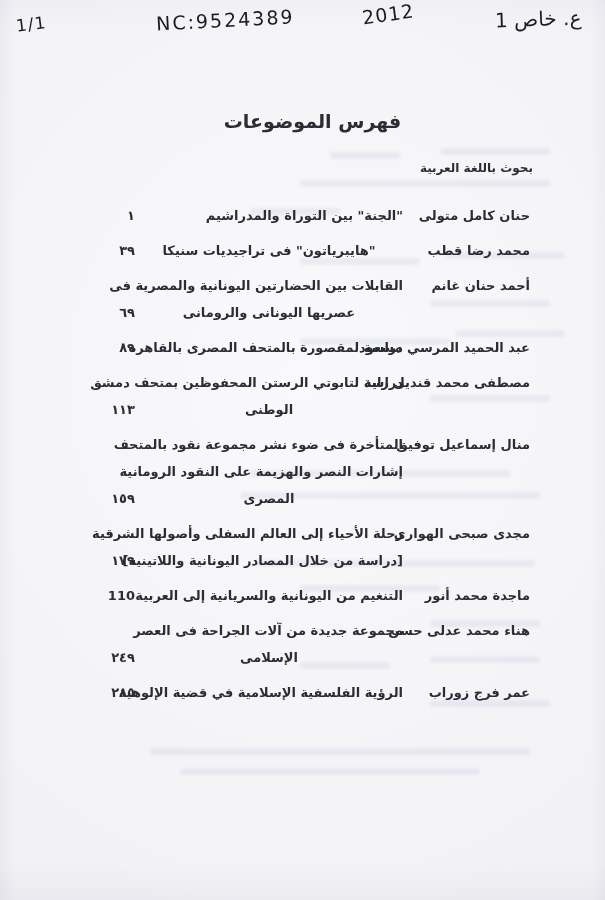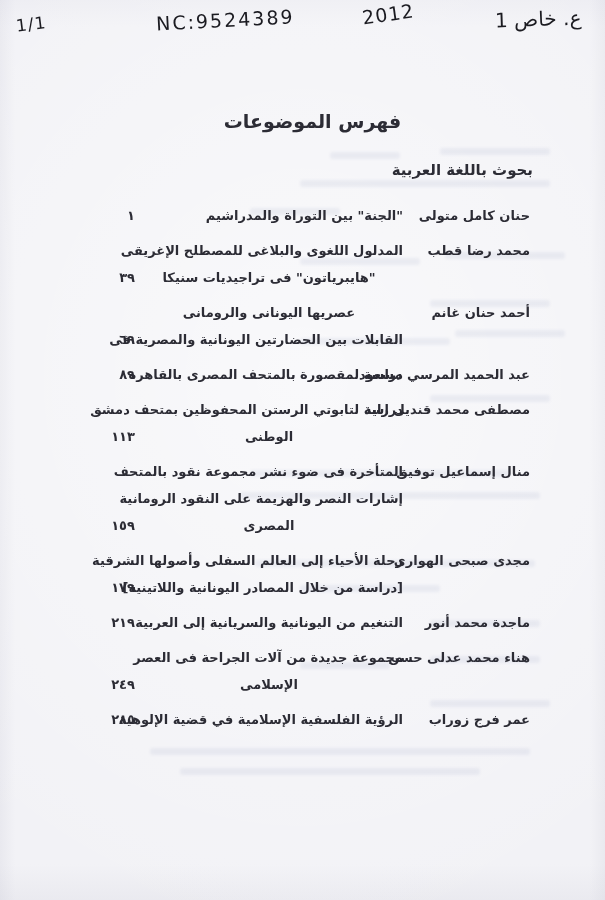--- a/index.html
+++ b/index.html
@@ -24,21 +24,21 @@
   .hw-nc{left:156px;top:9px;transform:rotate(-3deg);letter-spacing:2px;}
   .hw-year{left:362px;top:3px;transform:rotate(-8deg);letter-spacing:1px;}
   .hw-issue{right:24px;top:7px;direction:rtl;transform:rotate(-2deg);font-size:20px;}
   
   .print{color:#2c2c35;font-weight:bold;}
   .doc-title{
     position:absolute;top:110px;left:0;right:0;text-align:center;
     font-size:19px;letter-spacing:.5px;transform:translateX(10px);
   }
   .section-heading{
-    position:absolute;top:161px;right:72px;font-size:15px;
+    position:absolute;top:161px;right:72px;font-size:12px;
   }
   .entries{
     position:absolute;top:202px;right:75px;left:88px;direction:rtl;
   }
   .entry{display:flex;margin-bottom:8px;}
   .author{width:127px;font-size:13px;line-height:27px;flex:none;}
   .author div{white-space:nowrap;}
   .title-block{width:268px;font-size:13px;line-height:27px;flex:none;}
   .tline{white-space:nowrap;}
   .tline.first{text-align:right;}
@@ -92,33 +92,32 @@
         <div class="tline first">"الجنة" بين التوراة والمدراشيم</div>
       </div>
     <div class="pagenum">١</div>
   </div>
 
   <div class="entry">
     <div class="author">
         <div>محمد رضا قطب</div>
       </div>
     <div class="title-block">
-        <div class="tline first">المدلول اللغوى والبلاغى للمصطلح الإغريقى</div>
         <div class="tline cont">"هايبرياتون" فى تراجيديات سنيكا</div>
       </div>
     <div class="pagenum">٣٩</div>
   </div>
 
   <div class="entry">
     <div class="author">
         <div>أحمد حنان غانم</div>
       </div>
     <div class="title-block">
+        <div class="tline first">القابلات بين الحضارتين اليونانية والمصرية فى</div>
         <div class="tline cont">عصريها اليونانى والرومانى</div>
-        <div class="tline first">القابلات بين الحضارتين اليونانية والمصرية فى</div>
       </div>
     <div class="pagenum">٦٩</div>
   </div>
 
   <div class="entry">
     <div class="author">
         <div>عبد الحميد المرسي مسعود</div>
       </div>
     <div class="title-block">
         <div class="tline first">دراسة لمقصورة بالمتحف المصرى بالقاهرة</div>
@@ -160,21 +159,21 @@
     <div class="pagenum">١٧٩</div>
   </div>
 
   <div class="entry">
     <div class="author">
         <div>ماجدة محمد أنور</div>
       </div>
     <div class="title-block">
         <div class="tline first">التنغيم من اليونانية والسريانية إلى العربية</div>
       </div>
-    <div class="pagenum">٢١٩</div>
+    <div class="pagenum">110</div>
   </div>
 
   <div class="entry">
     <div class="author">
         <div>هناء محمد عدلى حسن</div>
       </div>
     <div class="title-block">
         <div class="tline first">مجموعة جديدة من آلات الجراحة فى العصر</div>
         <div class="tline cont">الإسلامى</div>
       </div>

